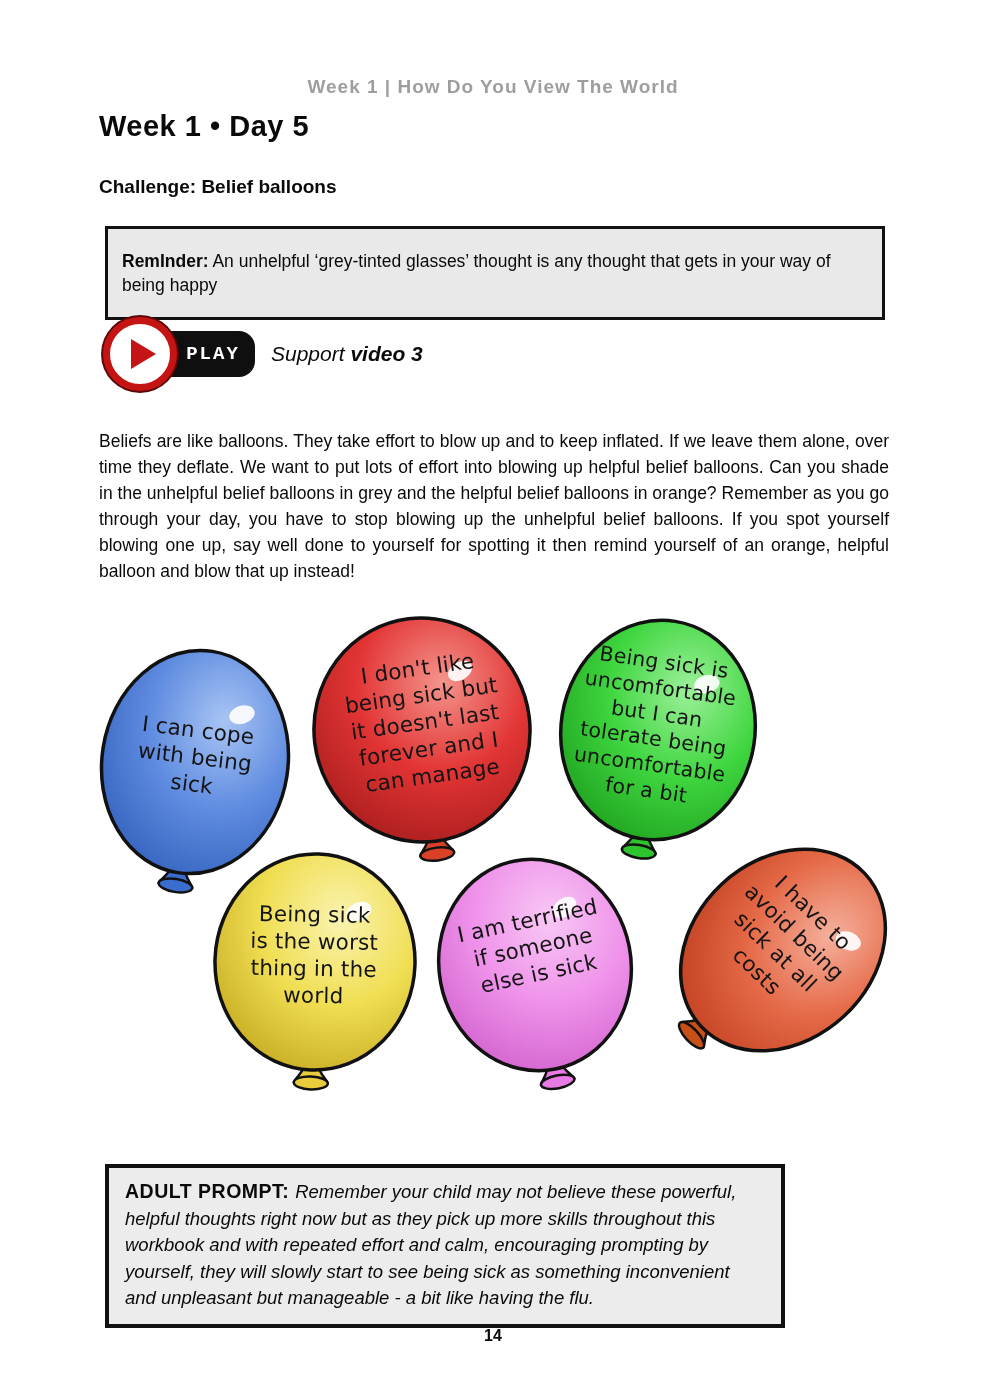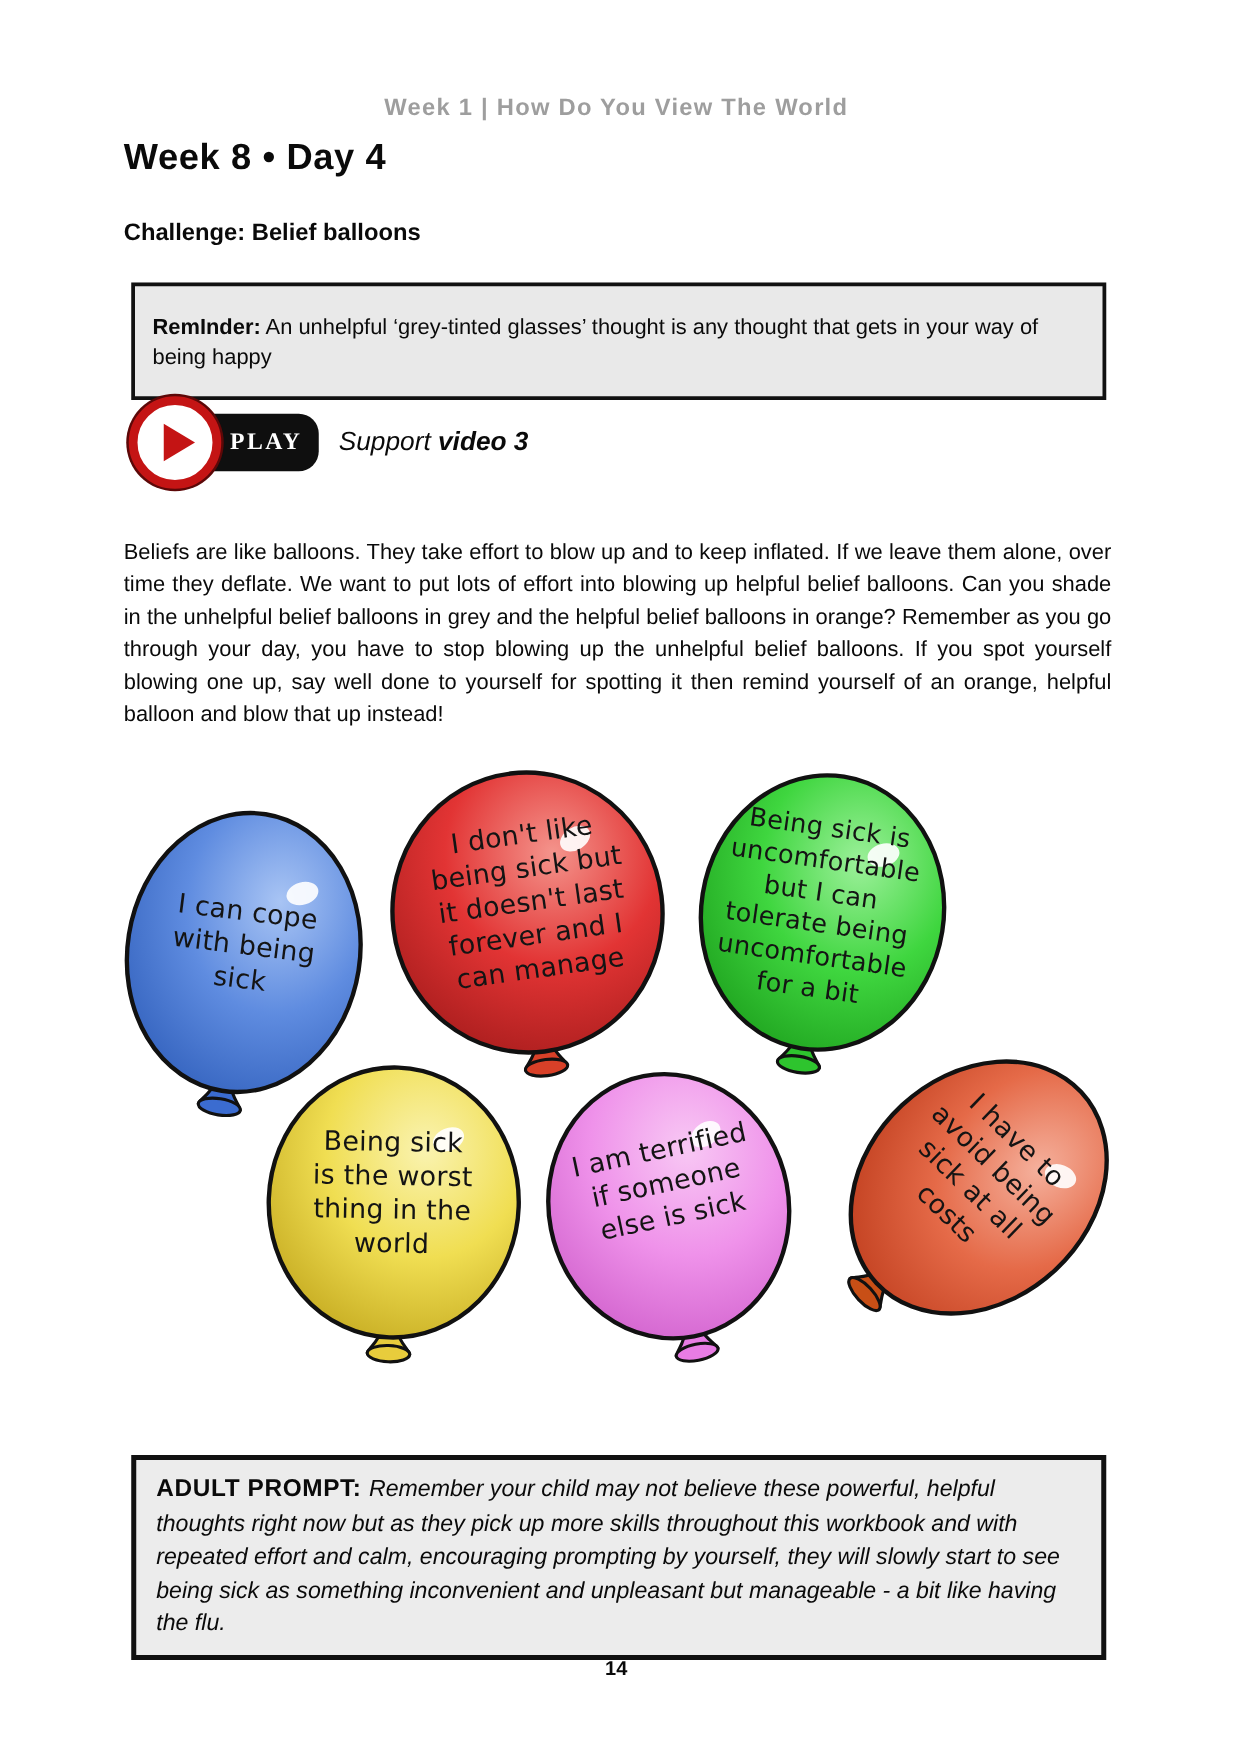--- a/index.html
+++ b/index.html
@@ -32,21 +32,21 @@
     position:absolute; top:316px; left:103px; height:76px;
     display:flex; align-items:center;
   }
   .play-badge { position:relative; width:152px; height:76px; }
   .play-pill {
     position:absolute; left:38px; top:15px; width:114px; height:46px;
     background:#0f0f0f; border-radius:16px;
     display:flex; align-items:center; justify-content:center; padding-left:30px;
   }
   .play-pill span {
-    color:#fff; font-family:Liberation Serif, serif; font-weight:bold;
+    color:#fff; font-family:Liberation Mono, monospace; font-weight:bold;
     font-size:19px; letter-spacing:2px;
   }
   .play-circle {
     position:absolute; left:0; top:1px; width:74px; height:74px;
     background:#fff; border:7px solid #c41414; border-radius:50%;
     box-shadow:0 0 0 2px #5c0808;
     display:flex; align-items:center; justify-content:center;
   }
   .play-tri {
     width:0; height:0; margin-left:7px;
@@ -61,41 +61,41 @@
   }
   .balloon-area { position:absolute; top:600px; left:95px; width:800px; height:545px; }
   .balloon-area svg { position:absolute; left:0; top:0; }
   .balloon-text {
     position:absolute; transform:translate(-50%,-50%) rotate(var(--rot,0deg));
     width:180px; text-align:center; white-space:pre-line;
     font-family:"DejaVu Sans",sans-serif; font-size:var(--fs,21.5px);
     line-height:1.26; letter-spacing:0.2px; color:#141414;
   }
   .adult-box {
-    position:absolute; top:1164px; left:105px; width:780px;
+    position:absolute; top:1164px; left:105px; width:680px;
     background:#ececec; border:4px solid #111;
     padding:10px 16px 12px 16px; color:#0a0a0a;
   }
   .adult-box .ap-label {
     font-weight:bold; font-size:19.5px; letter-spacing:0.5px; font-style:normal;
   }
   .adult-box .ap-text { font-size:18.5px; font-style:italic; line-height:1.43; }
   .page-num {
     position:absolute; top:1294px; left:0; width:100%;
     text-align:center; font-weight:bold; font-size:16px; color:#0a0a0a;margin-top:33px;
   }
 </style>
 </head>
 <body>
 
 <div class="page">
 
   <div class="runhead">Week 1 |  How Do You View The World</div>
 
-  <div class="title">Week 8 • Day 4</div>
+  <div class="title">Week 1 • Day 5</div>
 
   <div class="challenge">Challenge: Belief balloons</div>
 
   <div class="reminder-box"><b>RemInder:</b><span> An unhelpful ‘grey-tinted glasses’ thought is any thought that gets in your way of being happy</span></div>
 
   <div class="video-row">
     <div class="play-badge">
       <div class="play-pill">
         <span>PLAY</span>
       </div>

